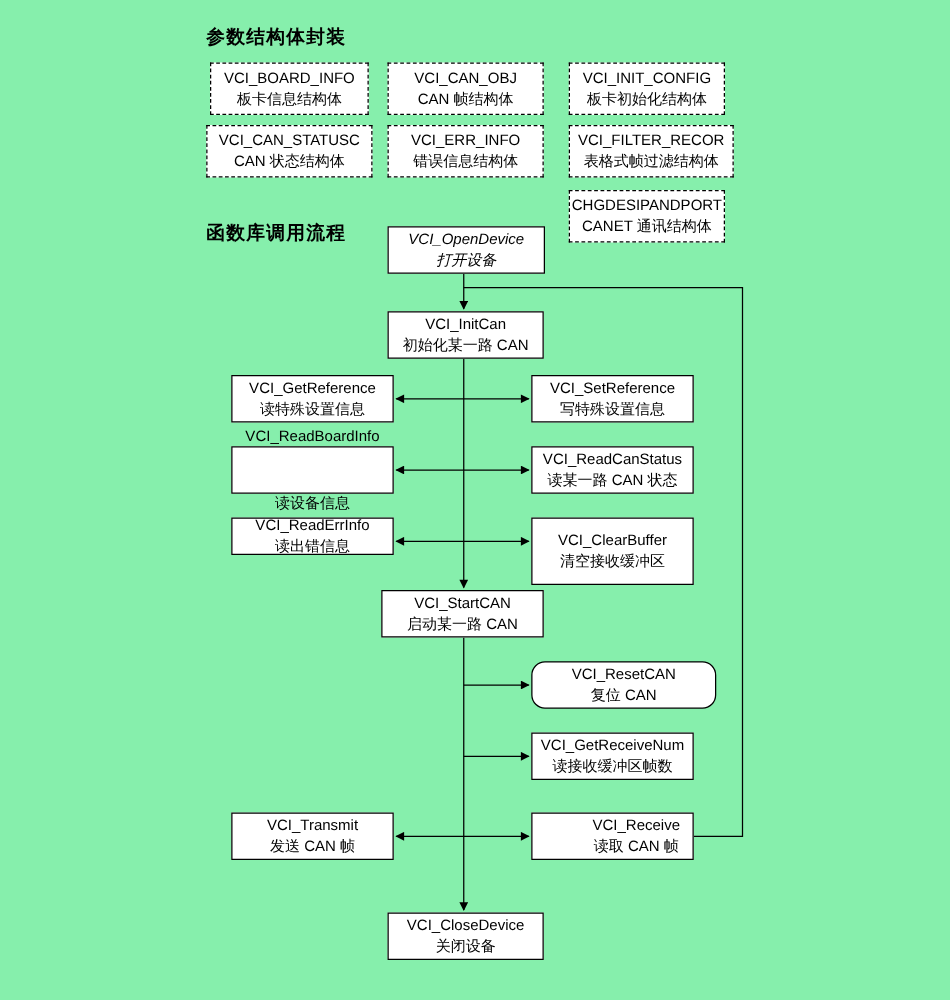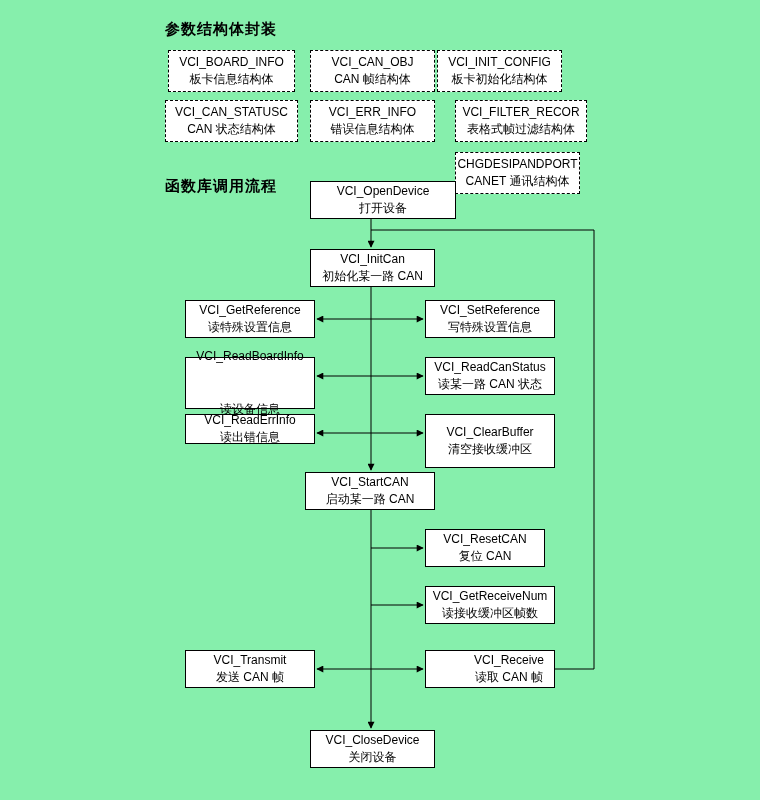--- a/index.html
+++ b/index.html
@@ -80,78 +80,78 @@
   <div class="section-title" style="left:165px; top:177px;">函数库调用流程</div>
 
   <div class="box dashed" style="left:168px; top:50px; width:127px; height:42px;">
     <span class="fn">VCI_BOARD_INFO</span>
     <span class="desc">板卡信息结构体</span>
   </div>
   <div class="box dashed" style="left:310px; top:50px; width:125px; height:42px;">
     <span class="fn">VCI_CAN_OBJ</span>
     <span class="desc">CAN 帧结构体</span>
   </div>
-  <div class="box dashed" style="left:437px; top:50px; width:125px; height:42px;">
+  <div class="box dashed" style="left:455px; top:50px; width:125px; height:42px;">
     <span class="fn">VCI_INIT_CONFIG</span>
     <span class="desc">板卡初始化结构体</span>
   </div>
   <div class="box dashed" style="left:165px; top:100px; width:133px; height:42px;">
     <span class="fn">VCI_CAN_STATUSC</span>
     <span class="desc">CAN 状态结构体</span>
   </div>
   <div class="box dashed" style="left:310px; top:100px; width:125px; height:42px;">
     <span class="fn">VCI_ERR_INFO</span>
     <span class="desc">错误信息结构体</span>
   </div>
   <div class="box dashed" style="left:455px; top:100px; width:132px; height:42px;">
     <span class="fn">VCI_FILTER_RECOR</span>
     <span class="desc">表格式帧过滤结构体</span>
   </div>
   <div class="box dashed" style="left:455px; top:152px; width:125px; height:42px;">
     <span class="fn">CHGDESIPANDPORT</span>
     <span class="desc">CANET 通讯结构体</span>
   </div>
 
-  <div class="box" style="left:310px; top:181px; width:146px; height:38px;">
+  <div class="box" style="left:310px; top:181px; width:126px; height:38px;font-style:italic;">
     <span class="fn">VCI_OpenDevice</span>
     <span class="desc">打开设备</span>
   </div>
   <div class="box" style="left:310px; top:249px; width:125px; height:38px;">
     <span class="fn">VCI_InitCan</span>
     <span class="desc">初始化某一路 CAN</span>
   </div>
   <div class="box" style="left:425px; top:300px; width:130px; height:38px;">
     <span class="fn">VCI_SetReference</span>
     <span class="desc">写特殊设置信息</span>
   </div>
   <div class="box" style="left:185px; top:300px; width:130px; height:38px;">
     <span class="fn">VCI_GetReference</span>
     <span class="desc">读特殊设置信息</span>
   </div>
-  <div class="box" style="left:185px; top:357px; width:130px; height:52px;gap:36px;">
+  <div class="box" style="left:185px; top:357px; width:130px; height:38px;gap:36px;">
     <span class="fn">VCI_ReadBoardInfo</span>
     <span class="desc">读设备信息</span>
   </div>
   <div class="box" style="left:425px; top:357px; width:130px; height:38px;">
     <span class="fn">VCI_ReadCanStatus</span>
     <span class="desc">读某一路 CAN 状态</span>
   </div>
   <div class="box" style="left:185px; top:414px; width:130px; height:30px;">
     <span class="fn">VCI_ReadErrInfo</span>
     <span class="desc">读出错信息</span>
   </div>
   <div class="box" style="left:425px; top:414px; width:130px; height:54px;">
     <span class="fn">VCI_ClearBuffer</span>
     <span class="desc">清空接收缓冲区</span>
   </div>
   <div class="box" style="left:305px; top:472px; width:130px; height:38px;">
     <span class="fn">VCI_StartCAN</span>
     <span class="desc">启动某一路 CAN</span>
   </div>
-  <div class="box" style="left:425px; top:529px; width:120px; height:38px;">
+  <div class="box" style="left:425px; top:529px; width:148px; height:38px;border-radius:11px;">
     <span class="fn">VCI_ResetCAN</span>
     <span class="desc">复位 CAN</span>
   </div>
   <div class="box" style="left:425px; top:586px; width:130px; height:38px;">
     <span class="fn">VCI_GetReceiveNum</span>
     <span class="desc">读接收缓冲区帧数</span>
   </div>
   <div class="box" style="left:185px; top:650px; width:130px; height:38px;">
     <span class="fn">VCI_Transmit</span>
     <span class="desc">发送 CAN 帧</span>

